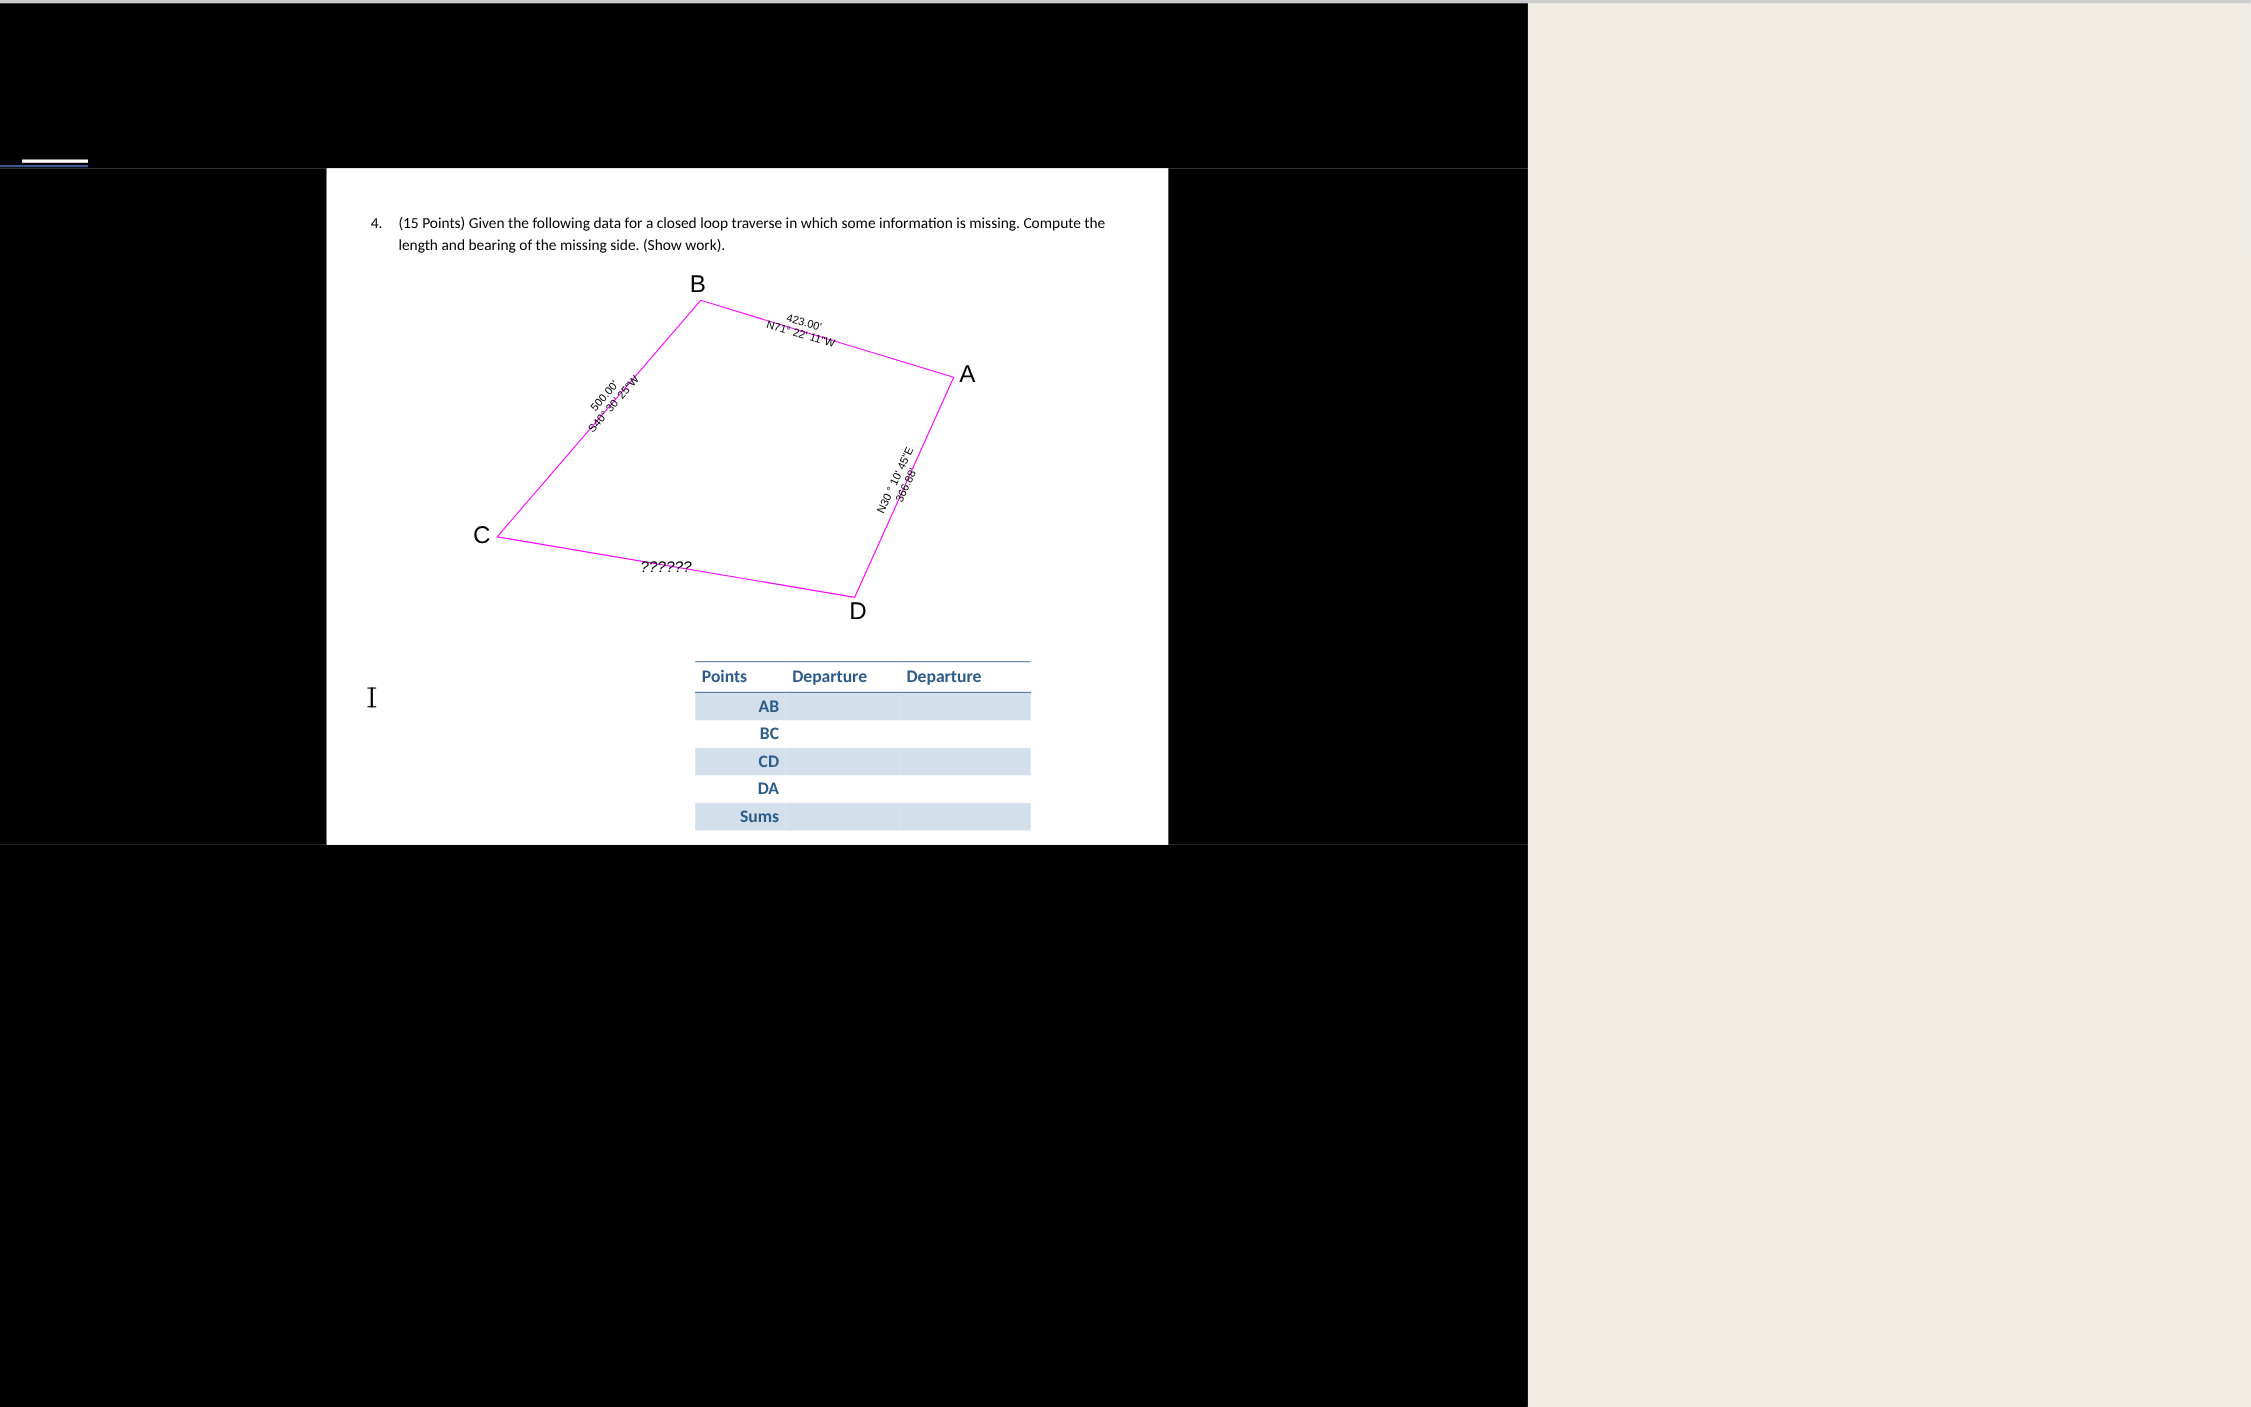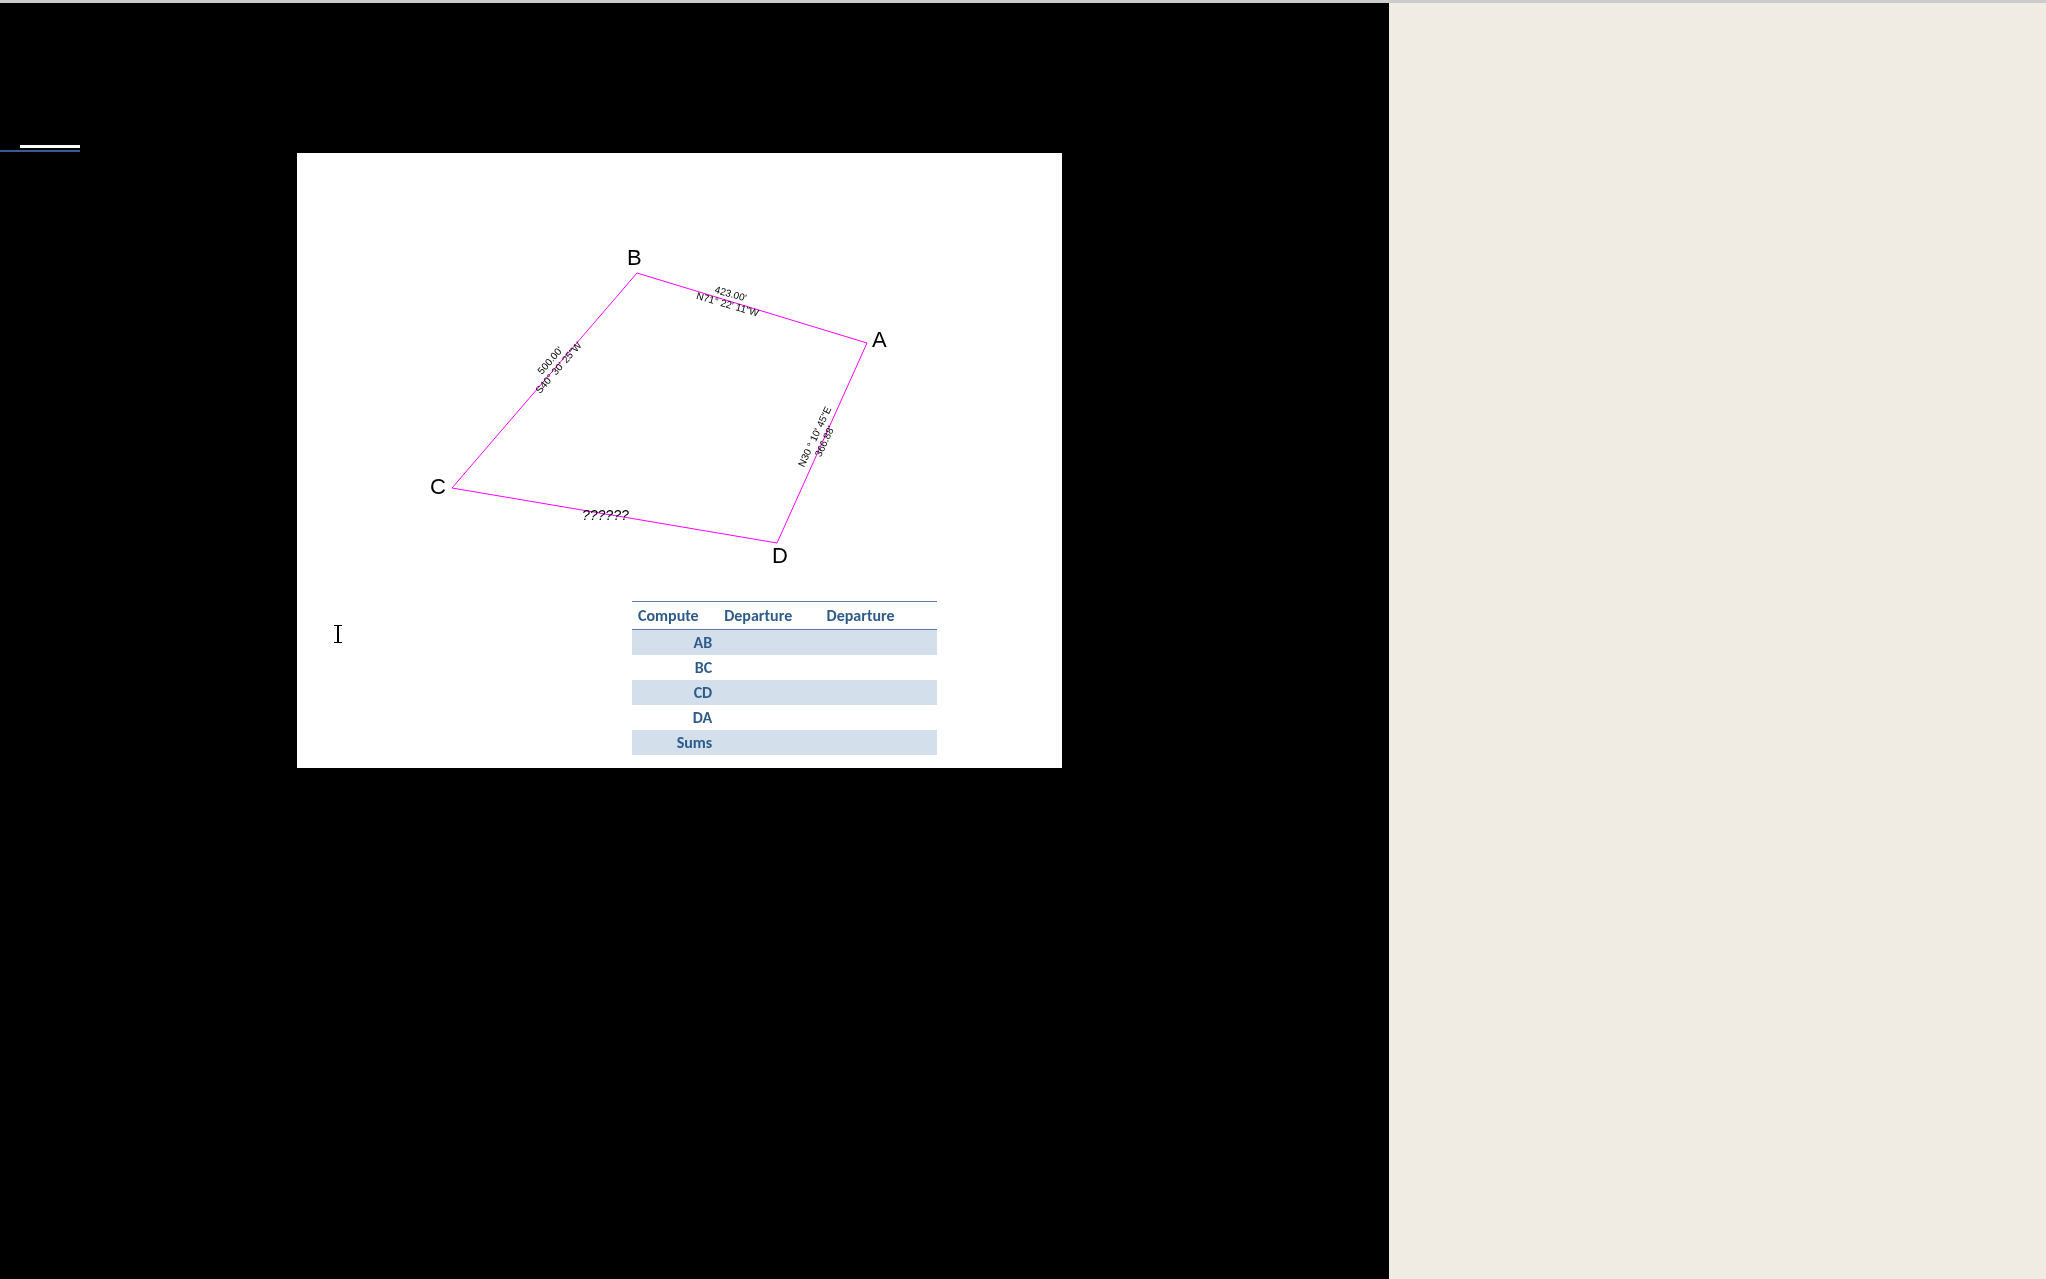--- a/index.html
+++ b/index.html
@@ -185,20 +185,24 @@
 <div class="right-gray"></div>
 <div class="black-bg top-black"></div>
 <div class="black-bg left-black"></div>
 <div class="black-bg mid-black"></div>
 <div class="black-bg bottom-black"></div>
 <div class="blue-line"></div>
 <div class="white-line"></div>
 
 <div class="page">
 
+  <div class="question-wrap">
+    <span class="q-num">4.</span>
+    <span class="q-body">(15 Points) Given the following data for a closed loop traverse in which some information is missing. Compute the length and bearing of the missing side. (Show work).</span>
+  </div>
 
   <div class="diagram">
 
     <svg width="560" height="340" style="position:absolute;top:0;left:0">
       <polygon points="510,100 280,30 95,245 420,300" fill="none" stroke="#ff00ff" stroke-width="1"></polygon>
     </svg>
 
     <div class="vertex" style="left:515px;top:84px">A</div>
     <div class="vertex" style="left:270px;top:2px">B</div>
     <div class="vertex" style="left:73px;top:231px">C</div>
@@ -221,21 +225,21 @@
       <div>366.88'</div>
     </div>
   </div>
 
   <div class="cursor-bar"></div>
 
   <div class="table-wrap">
     <table>
       <thead>
         <tr>
-          <th class="course-col">Compute</th>
+          <th class="course-col">Points</th>
           <th class="lat-col">Departure</th>
           <th class="dep-col">Departure</th>
         </tr>
       </thead>
       <tbody>
         <tr class="band0">
           <td>AB</td>
           <td></td>
           <td></td>
         </tr>

